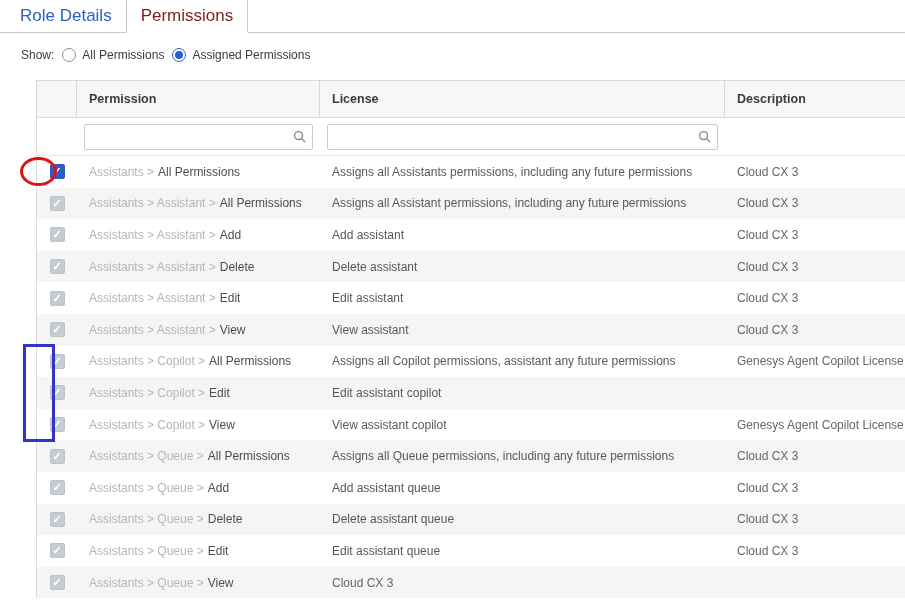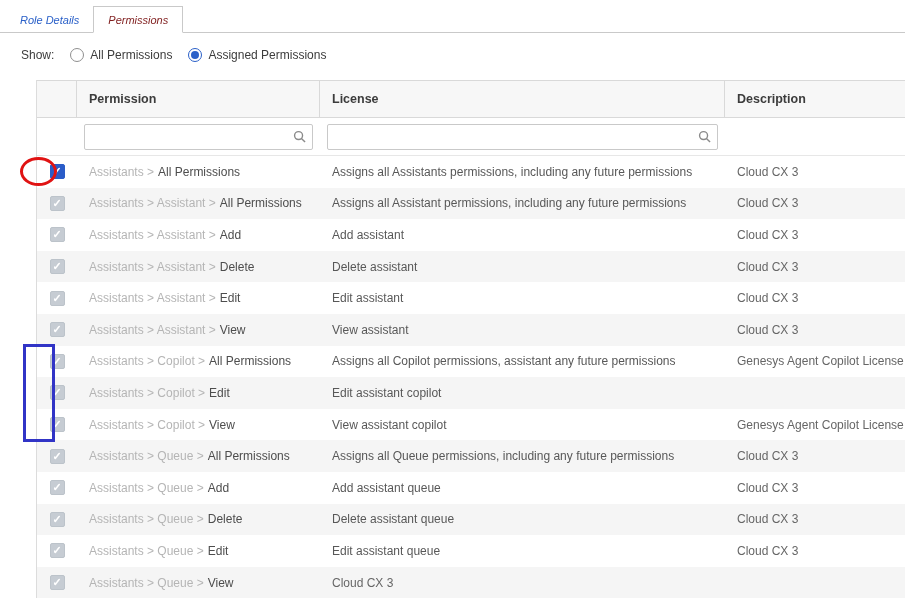--- a/index.html
+++ b/index.html
@@ -3,27 +3,27 @@
 <meta charset="utf-8">
 <style>
   * { margin:0; padding:0; box-sizing:border-box; }
   html,body { background:#fff; }
   body { font-family:"Liberation Sans", sans-serif; width:905px; height:600px; overflow:hidden; }
   .page { position:relative; width:905px; height:600px; background:#fff; }
 
   
   .tabbar { position:absolute; top:0; left:0; width:905px; height:33px;
             border-bottom:1px solid #c9c9c9; display:flex; align-items:flex-end; padding-left:6px; }
-  .tab { font-size:11px; padding:7px 14px 6px; cursor:pointer; white-space:nowrap;font-style:italic; }
+  .tab { font-size:17px; padding:7px 14px 6px; cursor:pointer; white-space:nowrap; }
   .tab.inactive { color:#2a60c8; }
   .tab.active { color:#7f1d1d; background:#fff; border:1px solid #c9c9c9; border-bottom:1px solid #fff;
                 margin-bottom:-1px; z-index:2; }
 
   
-  .show-row { position:absolute; top:48px; left:21px; display:flex; align-items:center; gap:16px;
+  .show-row { position:absolute; top:48px; left:21px; display:flex; align-items:center; gap:8px;
               font-size:12px; color:#3c3c3c; }
   .radio-opt { display:flex; align-items:center; gap:6px; cursor:pointer; }
   .radio { width:14px; height:14px; border-radius:50%; border:1px solid #8f8f8f; position:relative;
            background:#fff; flex:0 0 auto; }
   .radio.selected { border-color:#2a60c8; }
   .radio.selected::after { content:""; position:absolute; left:2px; top:2px; right:2px; bottom:2px;
            background:#2a60c8; border-radius:50%; }
 
   
   .ptable { position:absolute; top:80px; left:36px; width:883px;

